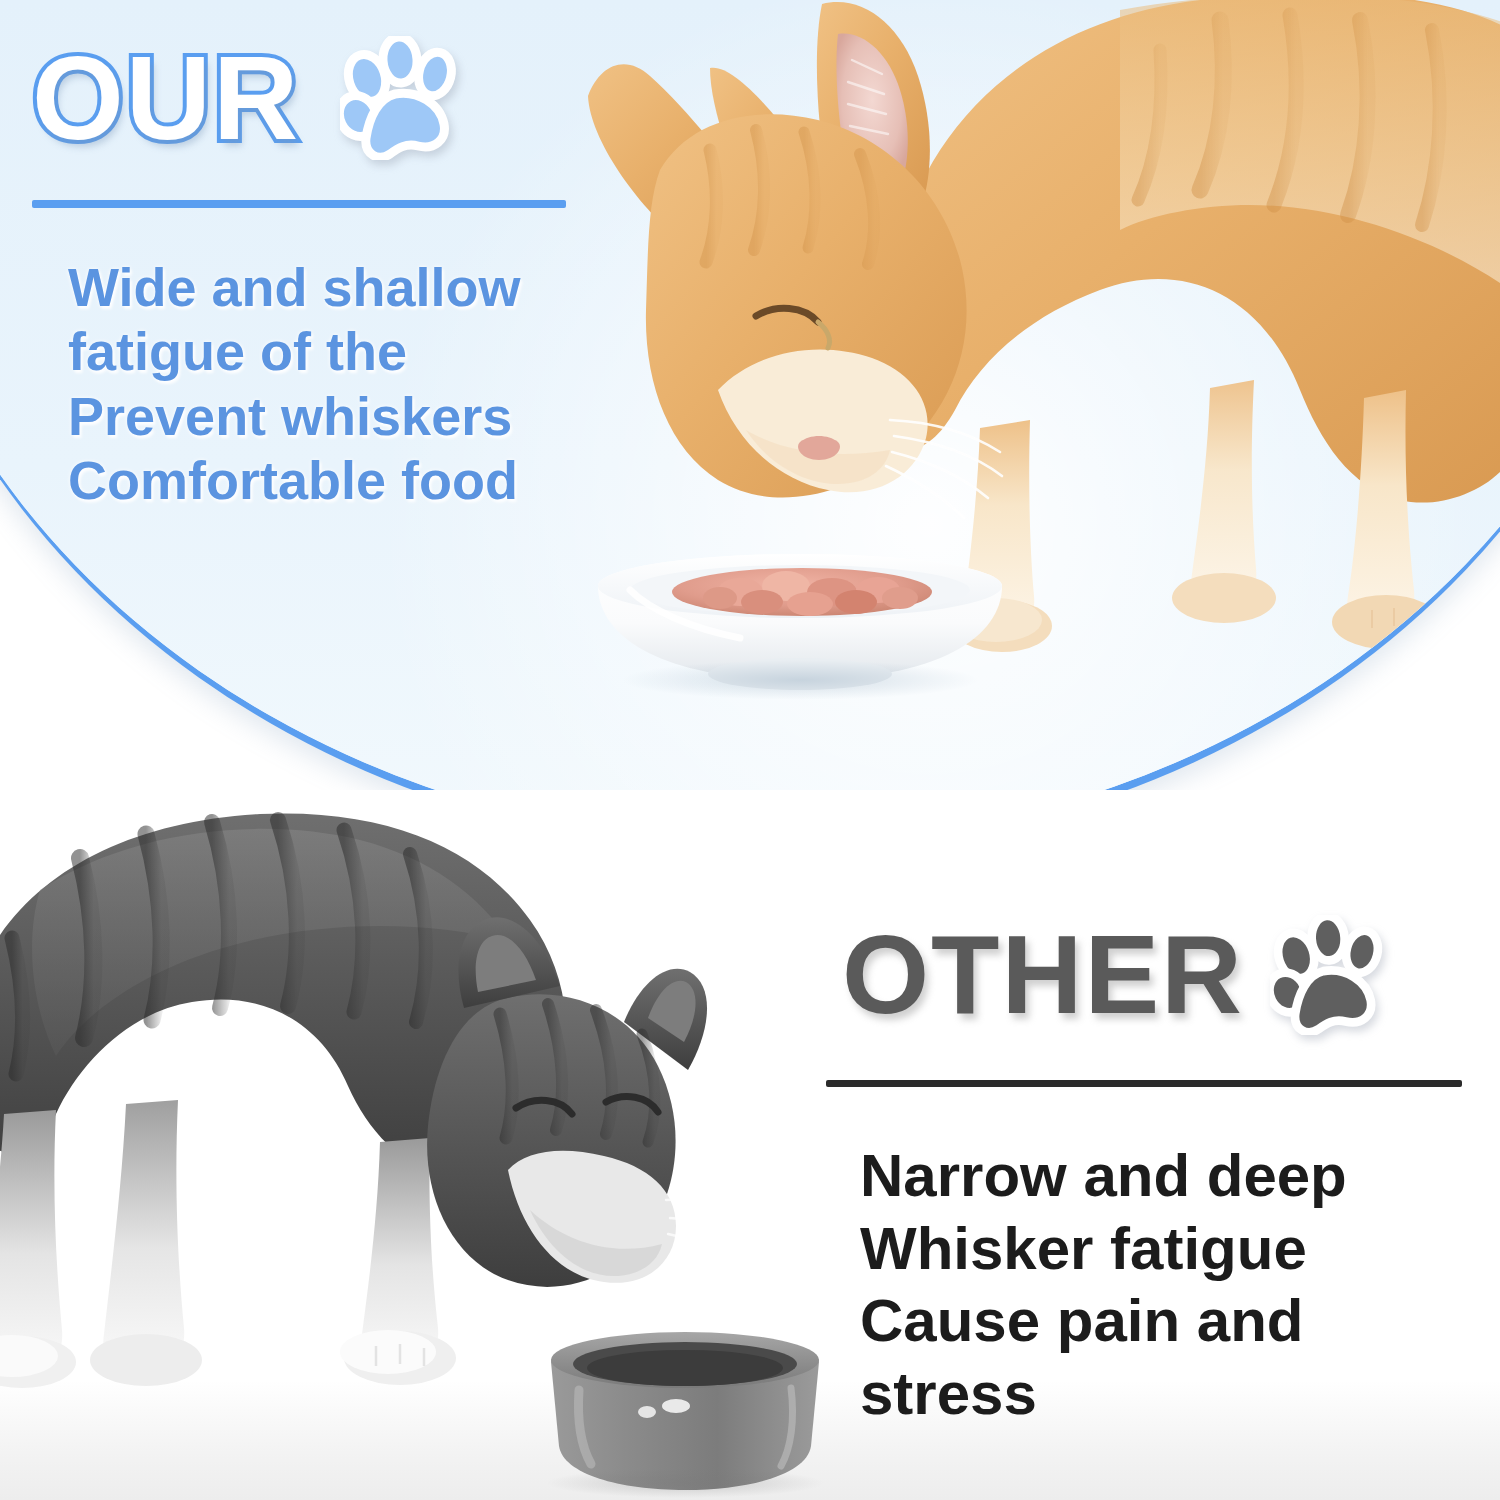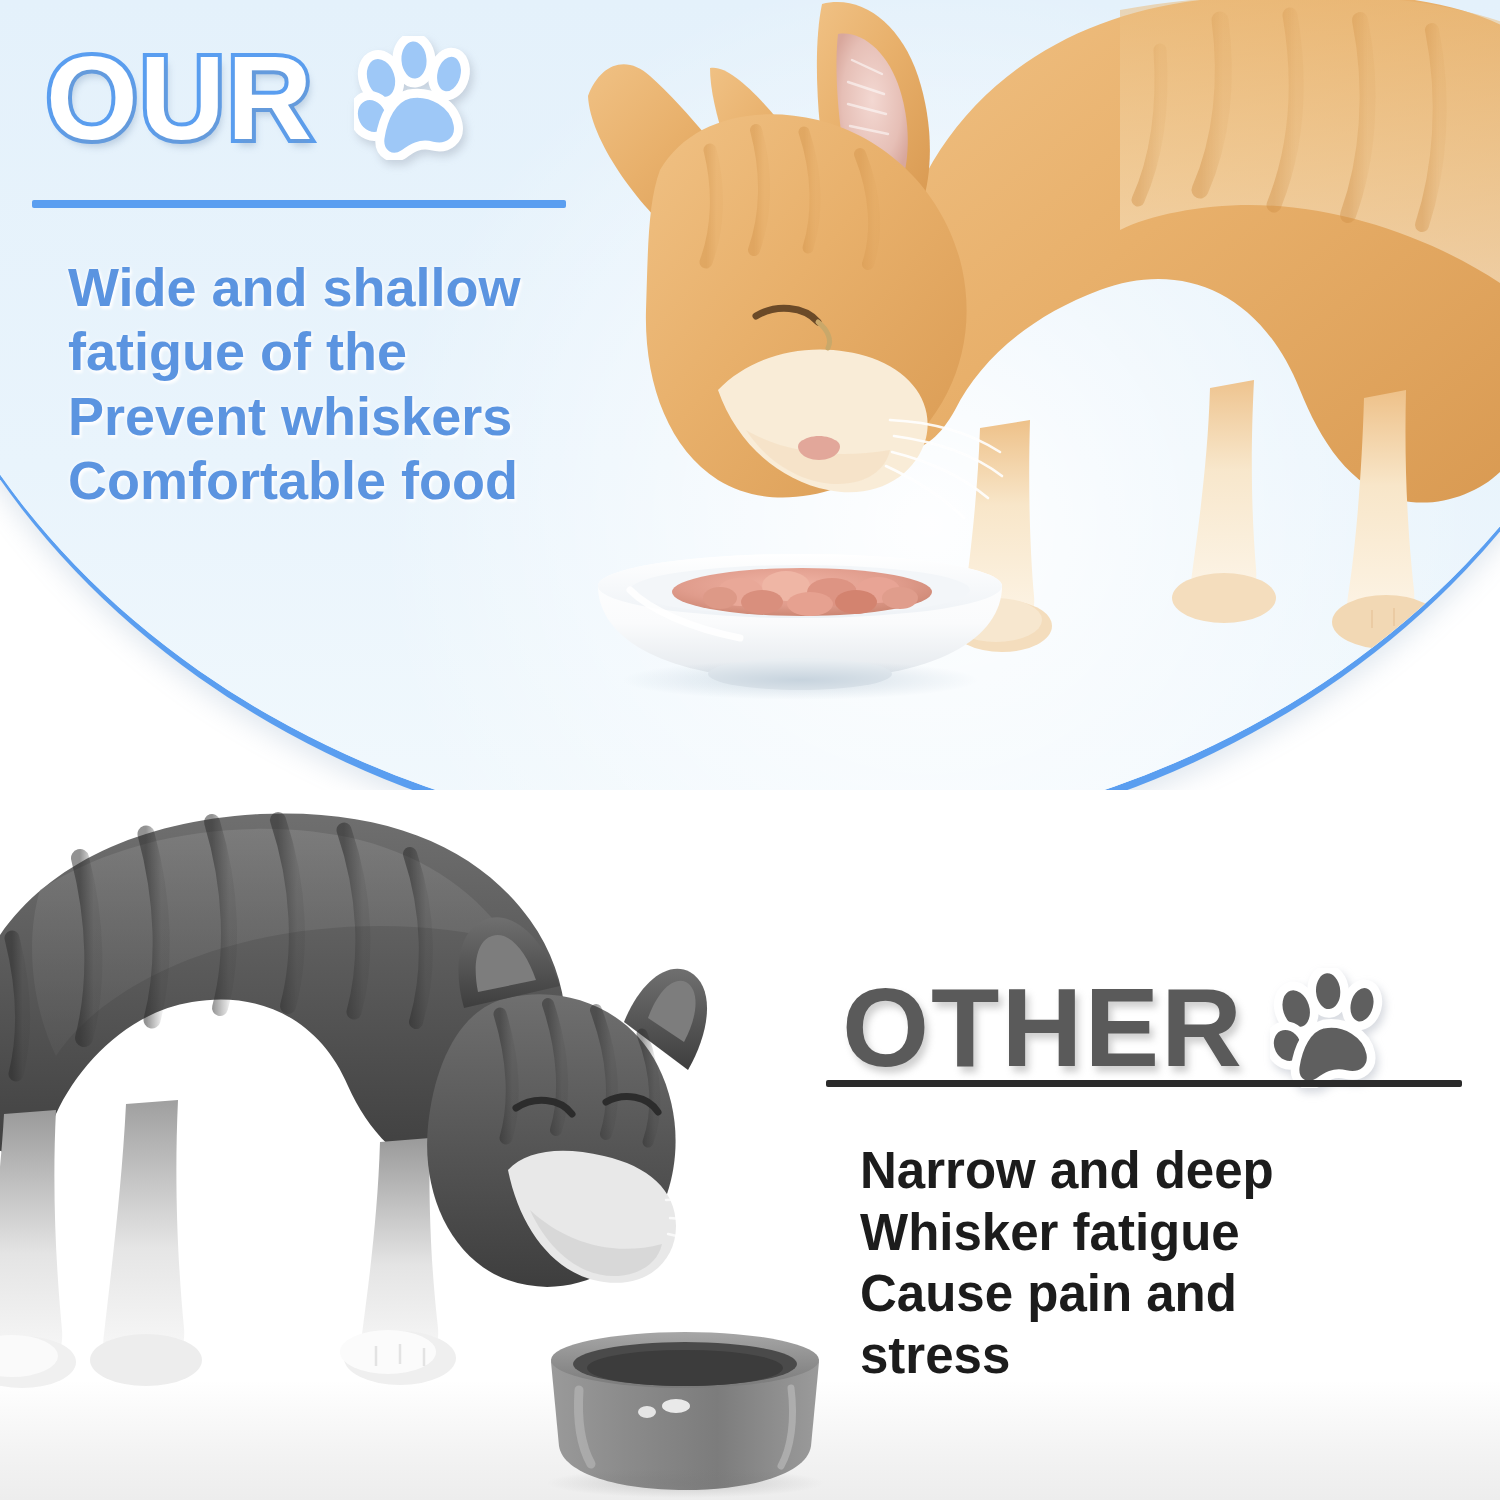--- a/index.html
+++ b/index.html
@@ -39,22 +39,22 @@
     background:#ffffff;
     overflow:hidden;
   }
   .other-floor{
     position:absolute;left:0;bottom:0;width:1500px;height:120px;
     background:linear-gradient(180deg,#ffffff 0%,#f3f3f3 60%,#ededed 100%);
   }
 
   
   .head-row{position:absolute;display:flex;align-items:center;}
-  .head-our{left:46px;top:36px;gap:40px;}
-  .head-other{left:842px;top:968px;gap:26px;}
+  .head-our{left:32px;top:36px;gap:40px;}
+  .head-other{left:842px;top:915px;gap:26px;}
 
   .title{
     font-weight:bold;
     letter-spacing:2px;
     line-height:1;
     margin:0;
     white-space:nowrap;
   }
   .title-our{
     font-size:118px;
@@ -82,21 +82,21 @@
   
   .body-text{position:absolute;margin:12px;white-space:pre-line;font-weight:bold;}
   .body-our{
     left:56px;top:243px;width:620px;
     font-size:54px;line-height:1.19;
     color:#5b94e0;
     text-shadow:0 0 4px rgba(255,255,255,.95), 2px 3px 3px rgba(255,255,255,.9);
   }
   .body-other{
     left:848px;top:1128px;width:620px;
-    font-size:51px;line-height:1.21;
+    font-size:60px;line-height:1.21;
     color:#1c1c1c;
   }
 
   
   .cat-orange{position:absolute;left:560px;top:-10px;width:950px;height:720px;}
   .cat-gray{position:absolute;left:-40px;top:770px;width:900px;height:740px;}
 
   
   .dish-wrap{position:absolute;left:590px;top:548px;width:420px;height:160px;}
   .dish-shadow{

